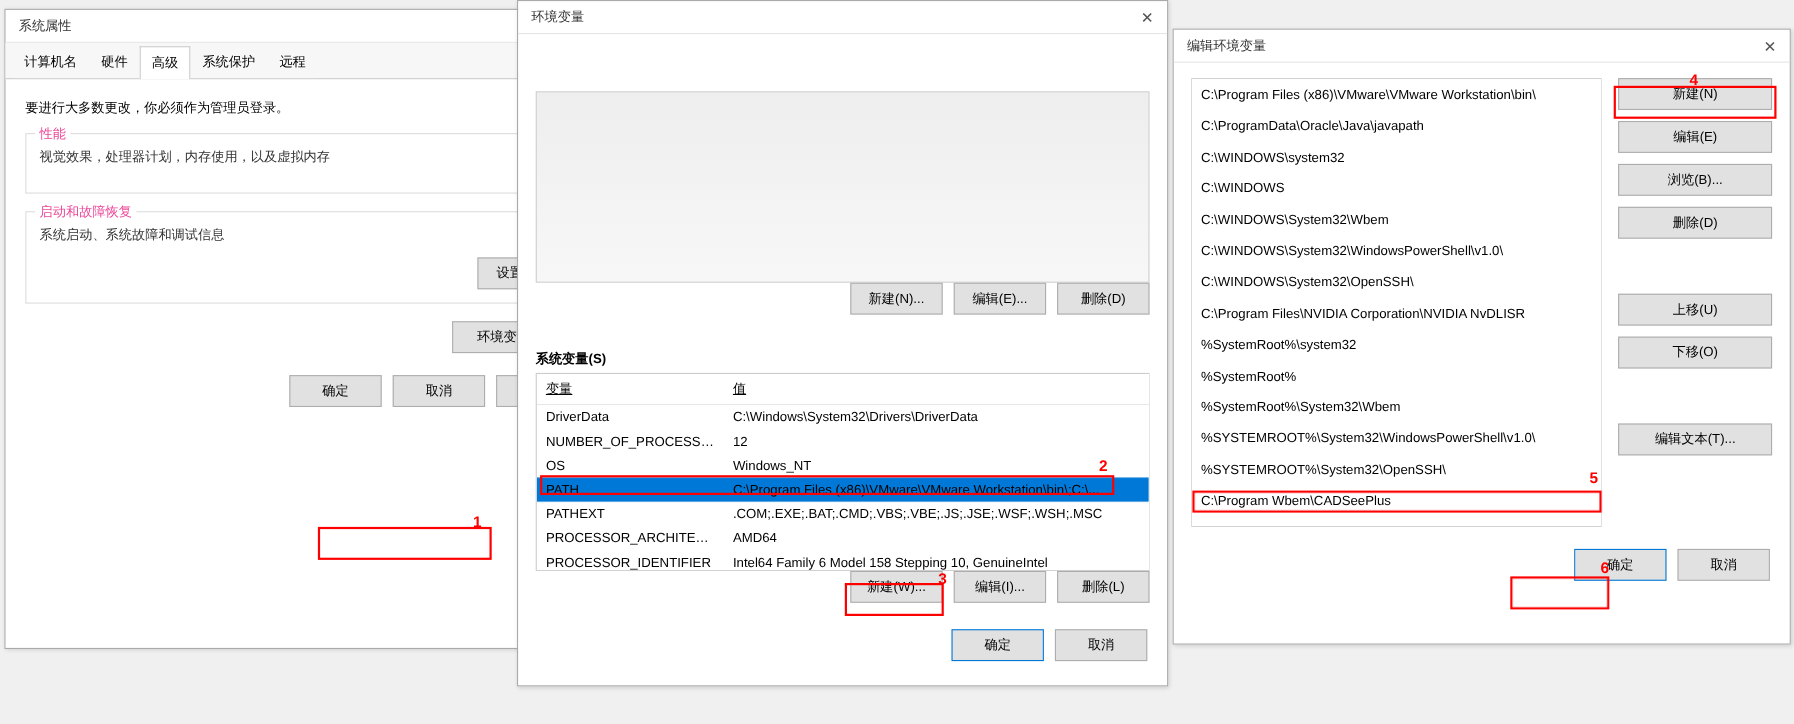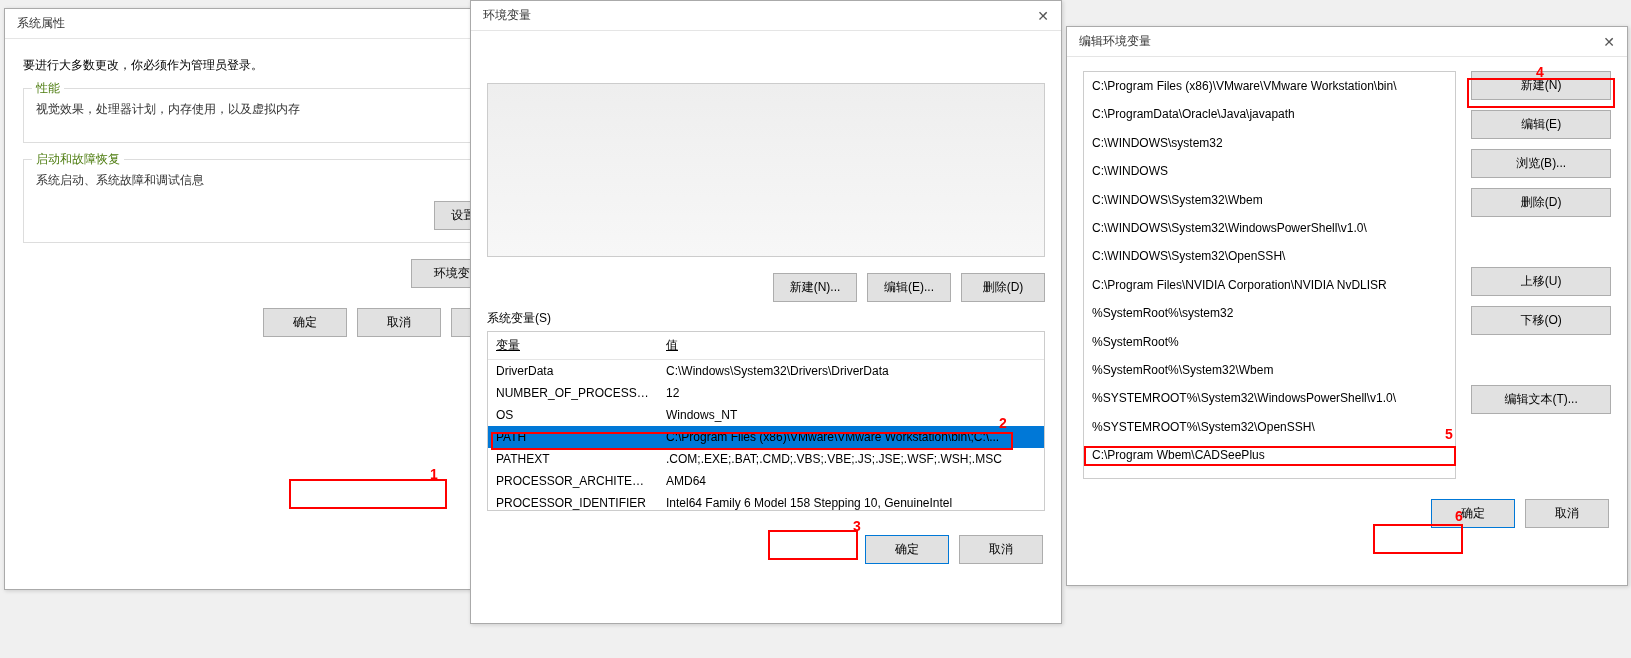--- a/index.html
+++ b/index.html
@@ -10,36 +10,36 @@
 .titlebar .title { color: #333; }
 .titlebar .close { width: 20px; height: 20px; display: flex; align-items: center; justify-content: center; color: #555; cursor: pointer; font-size: 14px; }
 
 .win1 { left: 4px; top: 8px; width: 546px; height: 582px; }
 .tabs { display:flex; padding: 2px 6px 0 6px; border-bottom:1px solid #ccc; background:#f7f7f7; }
 .tab { padding: 6px 10px; border:1px solid transparent; border-bottom:none; background:#f7f7f7; cursor:pointer; }
 .tab.active { background:#fff; border-color:#ccc; position:relative; top:1px; }
 .w1-body { padding: 18px 18px 10px 18px; }
 .w1-body .intro { margin-bottom: 14px; }
 .group { border:1px solid #ddd; padding: 12px 12px 12px 12px; margin-bottom: 16px; position:relative; }
-.group .legend { position:absolute; top:-9px; left:8px; background:#fff; padding:0 4px; color:#4d7c0f; }
+.group .legend { position:absolute; top:-9px; left:8px; background:#fff; padding:0 4px; color:#ec4899; }
 .group .desc { color:#333; margin-bottom: 12px; }
 .group .row-right { text-align:right; }
 .btn { background:#e1e1e1; border:1px solid #adadad; padding: 5px 14px; cursor:pointer; min-width: 84px; }
 .btn.default { border-color:#0078d7; }
 .w1-footer { display:flex; justify-content:flex-end; gap:10px; padding: 10px 14px; }
 
 .annot { position:absolute; color:#f00; font-size:14px; font-weight:bold; }
 .redbox { position:absolute; border:2px solid #f00; pointer-events:none; }
 
 .win2 { left: 470px; top: 0; width: 592px; height: 624px; }
 .w2-body { padding: 12px 16px 10px 16px; }
 .blurbox { border:1px solid #ccc; width: 100%; height: 174px; background: linear-gradient(180deg,#eee,#f7f7f7); filter: blur(0.3px); margin-top: 40px; }
 .blurlabel { position:absolute; top:48px; left:26px; color:#bbb; letter-spacing:2px; font-size:14px;}
-.btnrow { display:flex; justify-content:flex-end; gap:10px; margin-top:16px;align-items:flex-end; }
-.sect-label { margin-top: 8px; margin-bottom:4px; }
+.btnrow { display:flex; justify-content:flex-end; gap:10px; margin-top:0;align-items:flex-end; }
+.sect-label { margin-top: 32px; margin-bottom:4px;font-weight:bold; }
 .table-wrap { border:1px solid #ccc; height: 180px; overflow-y:scroll; background:#fff; }
 table { width:100%; border-collapse:collapse; }
 th { text-align:left; font-weight:normal; padding:5px 8px; background:#fff; border-bottom:1px solid #e5e5e5; position:sticky; top:0;text-decoration:underline; }
 td { padding:4px 8px; white-space:nowrap; overflow:hidden; text-overflow:ellipsis; max-width: 0; }
 td:first-child { width: 170px; max-width:170px; }
 tr.sel td { background:#0078d7; color:#000000; }
 .w2-footer { display:flex; justify-content:flex-end; gap:10px; padding: 14px 18px; }
 
 .watermark { position:absolute; left:680px; top:290px; font-size:40px; color:rgba(200,200,200,0.5); font-weight:bold; letter-spacing:6px; pointer-events:none; display:flex; align-items:center; }
 .watermark .num { color:rgba(255,140,0,0.45); font-size:48px; margin-right:4px; }
@@ -61,20 +61,27 @@
   <span class="num">109</span>
   <span>百问网</span>
 </div>
 <div class="watermark-sub">www.100ask.net</div>
 
 <div class="window win1">
   <div class="titlebar">
     <span class="title">系统属性</span>
     <span class="close">✕</span>
   </div>
+  <div class="tabs" id="w1tabs">
+      <div class="tab">计算机名</div>
+      <div class="tab">硬件</div>
+      <div class="tab active">高级</div>
+      <div class="tab">系统保护</div>
+      <div class="tab">远程</div>
+    </div>
   <div class="w1-body">
     <div class="intro">要进行大多数更改，你必须作为管理员登录。</div>
 
     <div class="group">
       <span class="legend">性能</span>
       <div class="desc">视觉效果，处理器计划，内存使用，以及虚拟内存</div>
     </div>
 
 
     <div class="group">
@@ -143,20 +150,25 @@
             <tr>
               <td>PROCESSOR_ARCHITECT...</td>
               <td>AMD64</td>
             </tr>
             <tr>
               <td>PROCESSOR_IDENTIFIER</td>
               <td>Intel64 Family 6 Model 158 Stepping 10, GenuineIntel</td>
             </tr>
           </tbody>
       </table>
+    </div>
+    <div class="btnrow">
+      <button class="btn">新建(W)...</button>
+      <button class="btn">编辑(I)...</button>
+      <button class="btn">删除(L)</button>
     </div>
   </div>
   <div class="w2-footer">
     <button class="btn default">确定</button>
     <button class="btn">取消</button>
   </div>
 </div>
 <div class="annot" style="left:999px; top:415px;">2</div>
 <div class="redbox" style="left:491px; top:432px; width:522px; height:18px;"></div>
 <div class="annot" style="left:853px; top:518px;">3</div>

